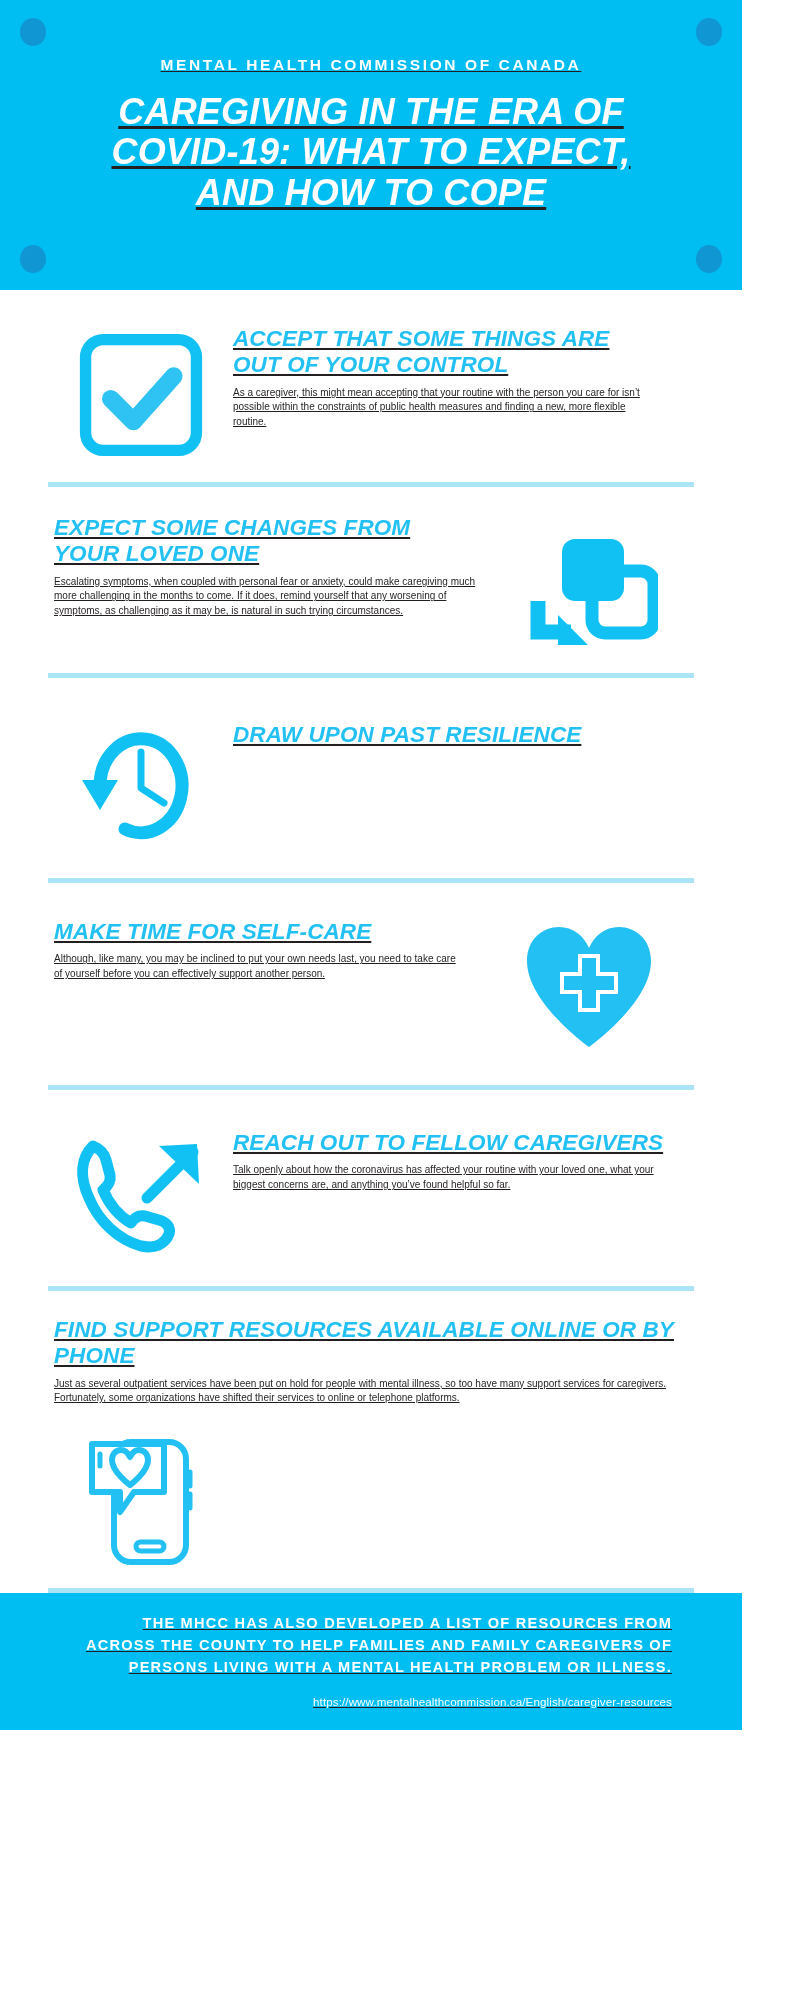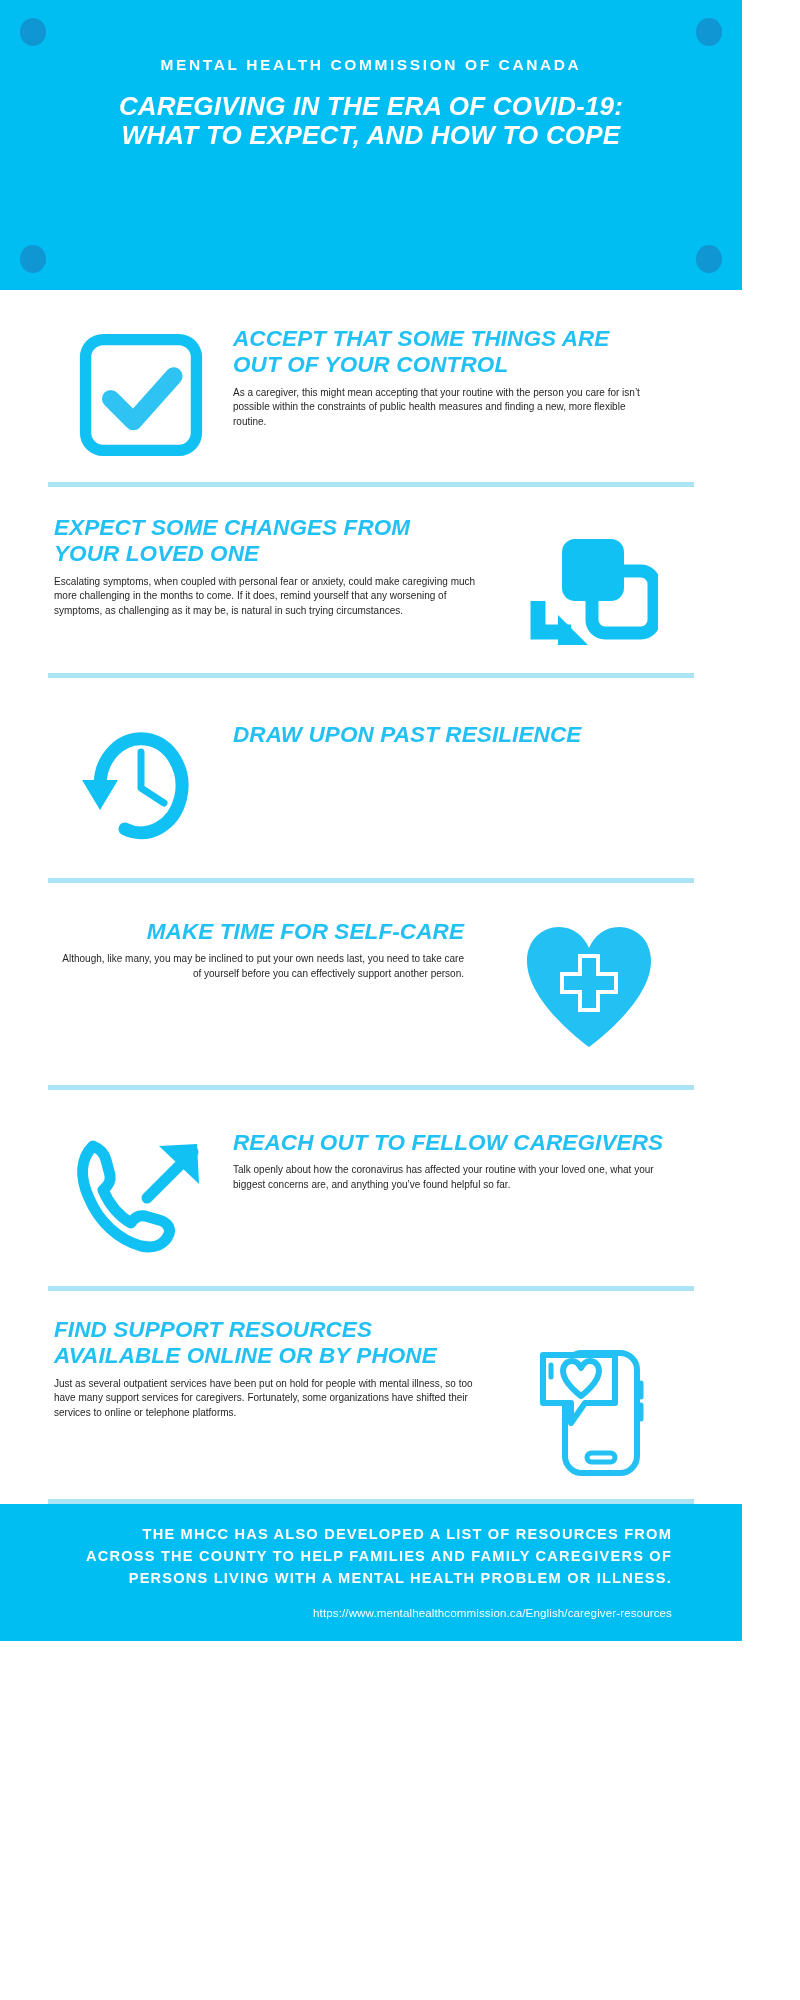--- a/index.html
+++ b/index.html
@@ -12,20 +12,21 @@
     font-family: "Liberation Sans", sans-serif;
     color: #231f20;
     -webkit-font-smoothing: antialiased;
   }
   .page {
     width: 742px;
     min-height: 2000px;
     position: relative;
     background: #ffffff;
     overflow: hidden;
+    text-decoration: underline;
   }
 
   
   .header {
     position: relative;
     background: #00bdf2;
     padding: 30px 55px 34px 55px;
     box-sizing: border-box;
     height: 290px;
   }
@@ -46,21 +47,21 @@
     color: #ffffff;
     font-size: 15.5px;
     letter-spacing: 2.6px;
     font-weight: 600;
     margin: 26px 0 0 0;
     font-family: "Liberation Sans", sans-serif;
   }
   .headline {
     text-align: center;
     color: #ffffff;
-    font-size: 26px;
+    font-size: 36px;
     line-height: 1.12;
     font-style: italic;
     font-weight: 700;
     letter-spacing: 0.2px;
     margin: 18px 0 0 0;
     padding: 0 22px;
   }
 
   
   .content {
@@ -115,26 +116,26 @@
   
   .s1 { padding: 36px 0 24px 0; }
   .s1 .text-wrap { padding-right: 50px; }
   .s2 { padding: 28px 0 22px 0; }
   .s2 .text-wrap { padding-right: 16px; padding-left: 6px; }
   .s2 .icon-wrap { width: 200px; padding-top: 18px; }
   .s3 { padding: 44px 0 32px 0; }
   .s3 .text-wrap { padding-right: 40px; }
   .s3 .icon-wrap { padding-top: 4px; }
   .s4 { padding: 36px 0 36px 0; }
-  .s4 .text-wrap { padding-left: 6px; padding-right: 20px; text-align: right; }
+  .s4 .text-wrap { padding-left: 6px; padding-right: 20px; }
   .s4 .icon-wrap { width: 210px; padding-top: 4px; }
   .s5 { padding: 40px 0 28px 0; }
   .s5 .text-wrap { padding-right: 28px; }
   .s5 .icon-wrap { padding-top: 6px; }
-  .s6 { padding: 26px 0 22px 0; }
+  .s6 { padding: 26px 0 22px 0; flex-direction: column; }
   .s6 .text-wrap { padding-left: 6px; padding-right: 10px; }
   .s6 .icon-wrap { width: 195px; padding-top: 30px; }
 
   
   .thanks {
     text-align: center;
     color: #22c0f3;
     font-size: 14.4px;
     line-height: 1.52;
     letter-spacing: 1.3px;

